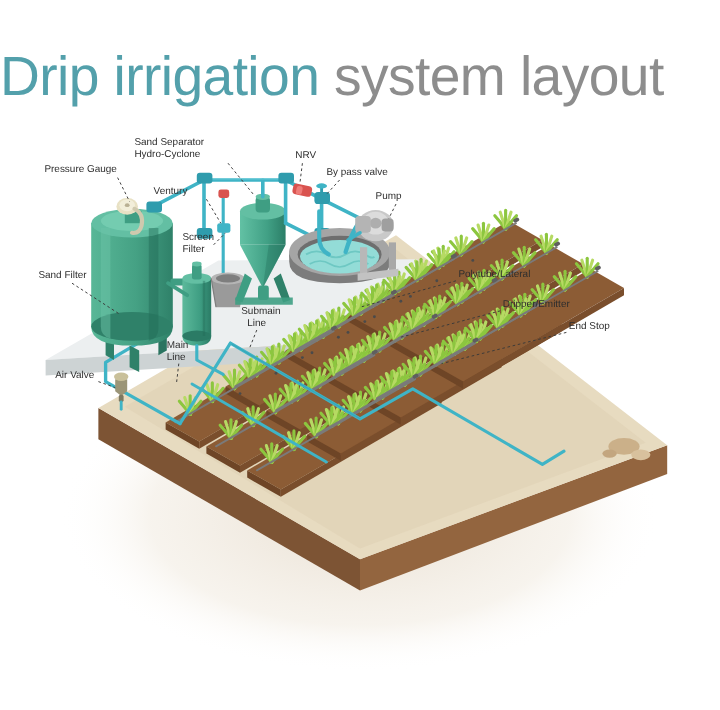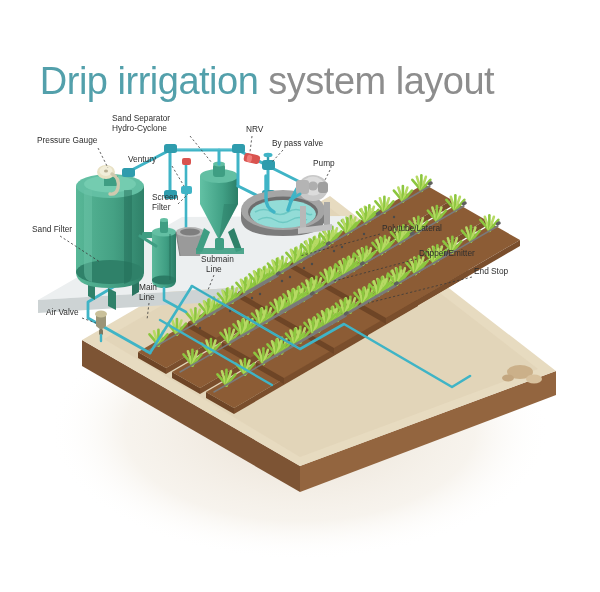--- a/index.html
+++ b/index.html
@@ -7,23 +7,22 @@
     width:600px;height:592px;
     background:#ffffff;
     font-family:"Liberation Sans", sans-serif;
     overflow:hidden;
     position:relative;
   }
   #stage{position:absolute;inset:0;width:600px;height:592px;}
   .title{
     position:absolute;left:0;top:36px;width:534px;
     text-align:center;
-    font-size:38px;font-weight:400;letter-spacing:-0.5px;
+    font-size:46px;font-weight:400;letter-spacing:-0.5px;
     white-space:nowrap;
-    margin-top:24px;
   }
   .title .t-accent{color:#53a0ab;}
   .title .t-muted{color:#8d8d8d;}
   svg.diagram{position:absolute;left:0;top:0;width:600px;height:592px;}
   text.lbl{
     font-family:"Liberation Sans", sans-serif;
     font-size:8.3px;
     fill:#2e2e2e;
   }
   .leader{stroke:#3a3a3a;stroke-width:0.8;fill:none;stroke-dasharray:2.2 2.2;}

